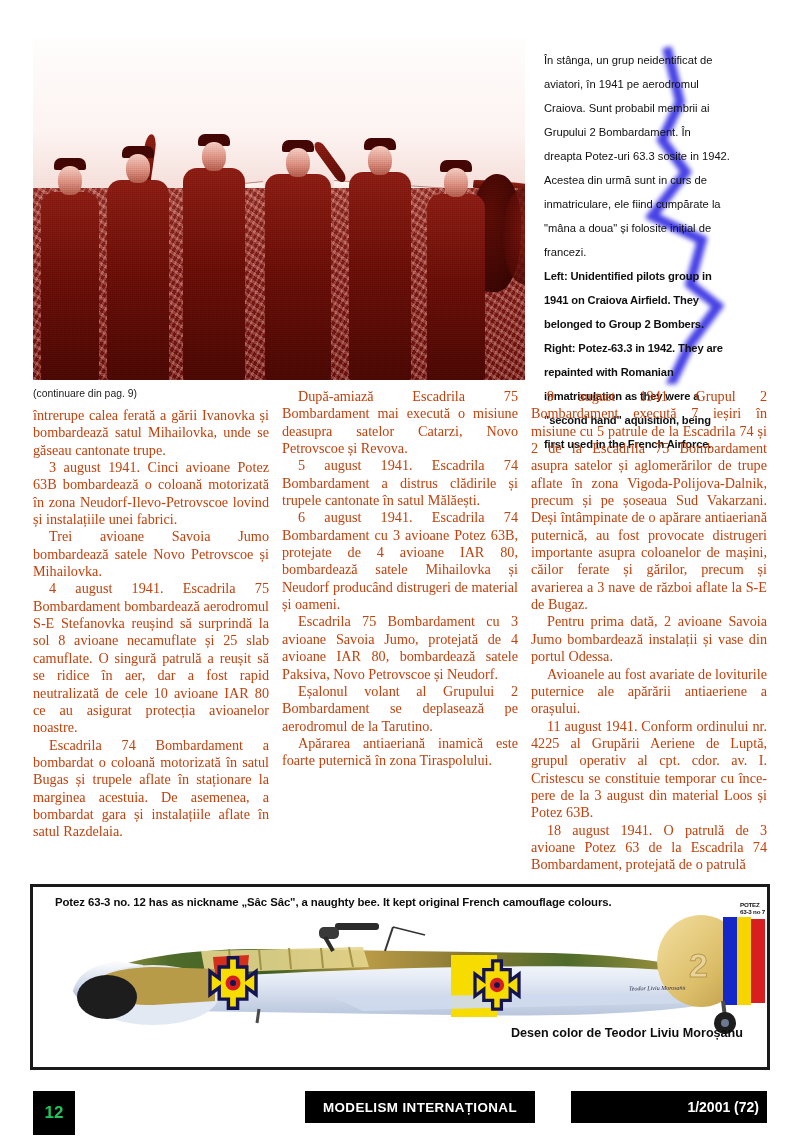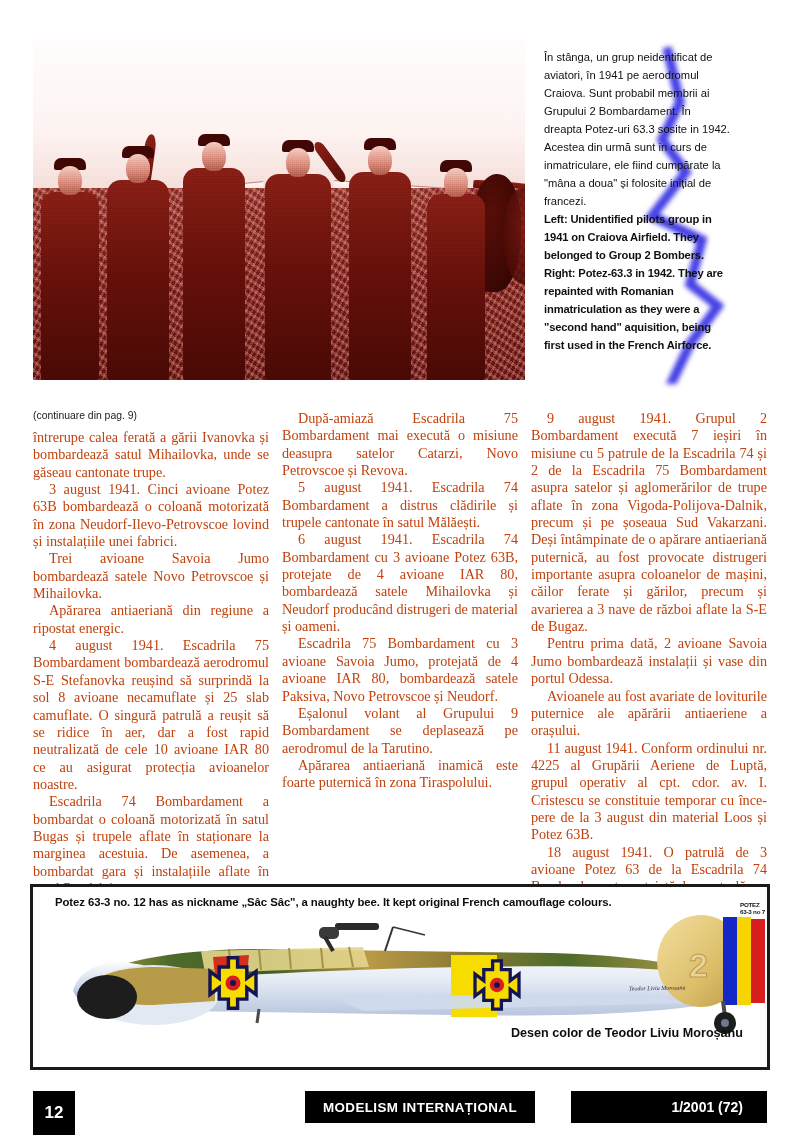--- a/index.html
+++ b/index.html
@@ -102,29 +102,29 @@
     left: 540px; top: 44px;
     width: 236px; height: 340px;
   }
   .zigzag {
     position: absolute; left: 0; top: 0; width: 236px; height: 340px;
     filter: blur(2.4px);
   }
   .caption-text {
     position: absolute; left: 4px; top: 4px; width: 186px;
     font-family: "Liberation Sans", sans-serif;
-    font-size: 11.2px; line-height: 18px;
+    font-size: 11.2px; line-height: 24px;
     color: #101010;
   }
   .caption-text .en { font-weight: bold; letter-spacing: -0.15px; }
 
   
   .cols {
     position: absolute;
-    left: 33px; top: 410px;
+    left: 33px; top: 388px;
     width: 734px; height: 486px;
     display: flex;
     gap: 13px;
   }
   .col { width: 236px; }
   .contnote {
     font-family: "Liberation Sans", sans-serif;
     font-size: 10.4px; color: #1a1a1a;
     margin: 0 0 7px 0;
   }
@@ -186,39 +186,39 @@
   .foot-bar {
     position: absolute; left: 0; top: 0; width: 734px; height: 32px;
     background: #000000;
   }
   .foot-notch {
     position: absolute; left: 42px; top: 0; width: 496px; height: 32px;
     background: #ffffff;
   }
   .pageno {
     position: absolute; left: 0; top: 0; width: 42px; height: 44px;
-    background: #000000; color: #ffffff;
+    background: #000000; color: #22c55e;
     font-family: "Liberation Sans", sans-serif;
     font-weight: bold; font-size: 17px;
     display: flex; align-items: center; justify-content: center;
   }
   .foot-title {
     position: absolute; left: 272px; top: 0; width: 230px; height: 32px;
     background: #000000; color: #ffffff;
     font-family: "Liberation Sans", sans-serif;
     font-weight: bold; font-size: 13.4px; letter-spacing: .4px;
     display: flex; align-items: center; justify-content: center;
   }
   .foot-issue {
     position: absolute; right: 0; top: 0; width: 130px; height: 32px;
     background: #000000; color: #ffffff;
     font-family: "Liberation Sans", sans-serif;
     font-weight: bold; font-size: 14px;
     display: flex; align-items: center; justify-content: flex-end;
-    padding-right: 24px;
+    padding-right: 8px;
   }
 </style>
 </head>
 <body>
 
 <div class="page">
 
   <div class="photo">
     <div class="photo-sky"></div>
     <div class="wing left"></div>
@@ -269,31 +269,30 @@
     </div>
   </div>
 
   <div class="cols">
 
     <div class="col">
       <div class="contnote">(continuare din pag. 9)</div>
       <p class="noindent">întrerupe calea ferată a gării Ivanovka și bombardează satul Mihailovka, unde se găseau cantonate trupe.</p>
       <p>3 august 1941. Cinci avioane Potez 63B bombardează o coloană motorizată în zona Neudorf-Ilevo-Petrovscoe lovind și instalațiile unei fabrici.</p>
       <p>Trei avioane Savoia Jumo bombardează satele Novo Petrovscoe și Mihailovka.</p>
-      <p>Apărarea antiaeriană din regiune a ripostat energic.</p>
       <p>4 august 1941. Escadrila 75 Bombardament bombardează aerodromul S-E Stefanovka reușind să surprindă la sol 8 avioane necamuflate și 25 slab camuflate. O singură patrulă a reușit să se ridice în aer, dar a fost rapid neutralizată de cele 10 avioane IAR 80 ce au asigurat protecția avioanelor noastre.</p>
       <p>Escadrila 74 Bombardament a bombardat o coloană motorizată în satul Bugas și trupele aflate în staționare la marginea acestuia. De asemenea, a bombardat gara și instalațiile aflate în satul Razdelaia.</p>
     </div>
 
     <div class="col">
       <p>După-amiază Escadrila 75 Bombardament mai execută o misiune deasupra satelor Catarzi, Novo Petrovscoe și Revova.</p>
       <p>5 august 1941. Escadrila 74 Bombardament a distrus clădirile și trupele cantonate în satul Mălăești.</p>
       <p>6 august 1941. Escadrila 74 Bombardament cu 3 avioane Potez 63B, protejate de 4 avioane IAR 80, bombardează satele Mihailovka și Neudorf producând distrugeri de material și oameni.</p>
       <p>Escadrila 75 Bombardament cu 3 avioane Savoia Jumo, protejată de 4 avioane IAR 80, bombardează satele Paksiva, Novo Petrovscoe și Neudorf.</p>
-      <p>Eșalonul volant al Grupului 9 Bombardament se deplasează pe aerodromul de la Tarutino.</p>
+      <p>Eșalonul volant al Grupului 2 Bombardament se deplasează pe aerodromul de la Tarutino.</p>
       <p>Apărarea antiaeriană inamică este foarte puternică în zona Tiraspolului.</p>
     </div>
 
     <div class="col">
       <p>9 august 1941. Grupul 2 Bombardament execută 7 ieșiri în misiune cu 5 patrule de la Escadrila 74 și 2 de la Escadrila 75 Bombardament asupra satelor și aglomerărilor de trupe aflate în zona Vigoda-Polijova-Dalnik, precum și pe șoseaua Sud Vakarzani. Deși întâmpinate de o apărare antiaeriană puternică, au fost provocate distrugeri importante asupra coloanelor de mașini, căilor ferate și gărilor, precum și avarierea a 3 nave de război aflate la S-E de Bugaz.</p>
       <p>Pentru prima dată, 2 avioane Savoia Jumo bombardează instalații și vase din portul Odessa.</p>
       <p>Avioanele au fost avariate de loviturile puternice ale apărării antiaeriene a orașului.</p>
       <p>11 august 1941. Conform ordinului nr. 4225 al Grupării Aeriene de Luptă, grupul operativ al cpt. cdor. av. I. Cristescu se constituie temporar cu înce-pere de la 3 august din material Loos și Potez 63B.</p>
       <p>18 august 1941. O patrulă de 3 avioane Potez 63 de la Escadrila 74 Bombardament, protejată de o patrulă</p>
     </div>

